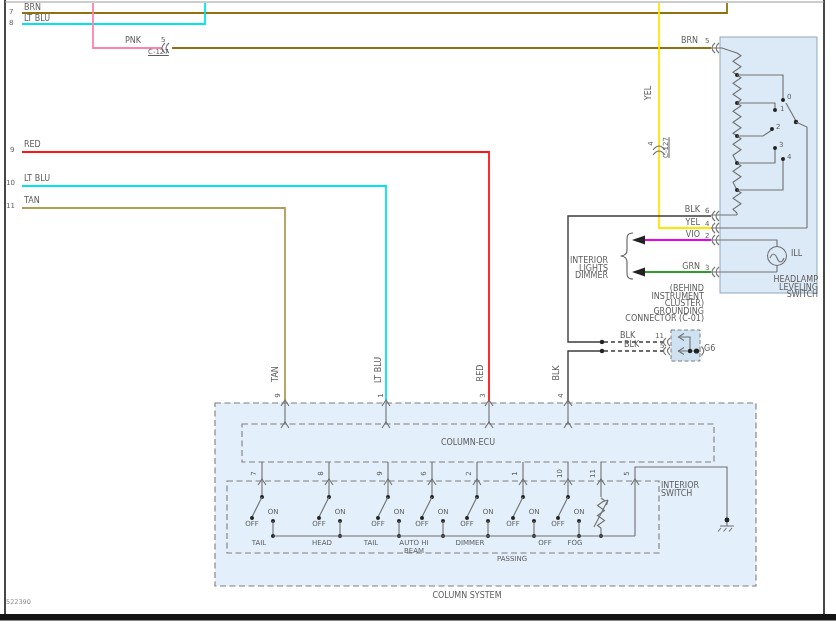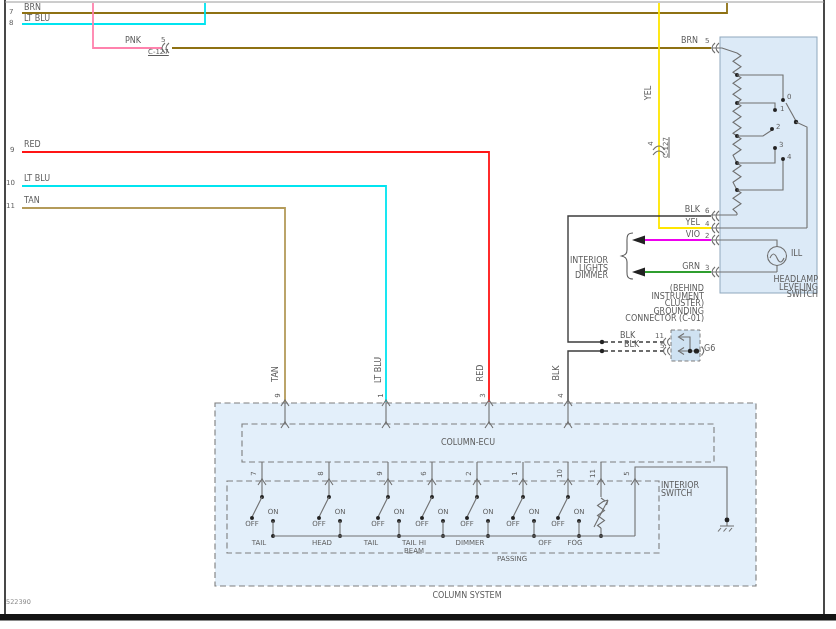--- a/index.html
+++ b/index.html
@@ -310,21 +310,21 @@
 <span class="lbl sm ctr" style="left:305px;top:521px;width:28px">OFF</span>
 <span class="lbl sm ctr" style="left:364px;top:521px;width:28px">OFF</span>
 <span class="lbl sm ctr" style="left:408px;top:521px;width:28px">OFF</span>
 <span class="lbl sm ctr" style="left:453px;top:521px;width:28px">OFF</span>
 <span class="lbl sm ctr" style="left:499px;top:521px;width:28px">OFF</span>
 <span class="lbl sm ctr" style="left:544px;top:521px;width:28px">OFF</span>
 
 <span class="lbl sm ctr" style="left:227px;top:540px;width:64px">TAIL</span>
 <span class="lbl sm ctr" style="left:290px;top:540px;width:64px">HEAD</span>
 <span class="lbl sm ctr" style="left:339px;top:540px;width:64px">TAIL</span>
-<span class="lbl sm ctr" style="left:382px;top:540px;width:64px">TAIL HI</span>
+<span class="lbl sm ctr" style="left:382px;top:540px;width:64px">AUTO HI</span>
 <span class="lbl sm ctr" style="left:382px;top:548px;width:64px">BEAM</span>
 <span class="lbl sm ctr" style="left:438px;top:540px;width:64px">DIMMER</span>
 <span class="lbl sm ctr" style="left:480px;top:556px;width:64px">PASSING</span>
 <span class="lbl sm ctr" style="left:513px;top:540px;width:64px">OFF</span>
 <span class="lbl sm ctr" style="left:543px;top:540px;width:64px">FOG</span>
 
 <div class="lbl blk3" style="left:661px;top:482px">
   <div>INTERIOR</div>
   <div>SWITCH</div>
 </div>

